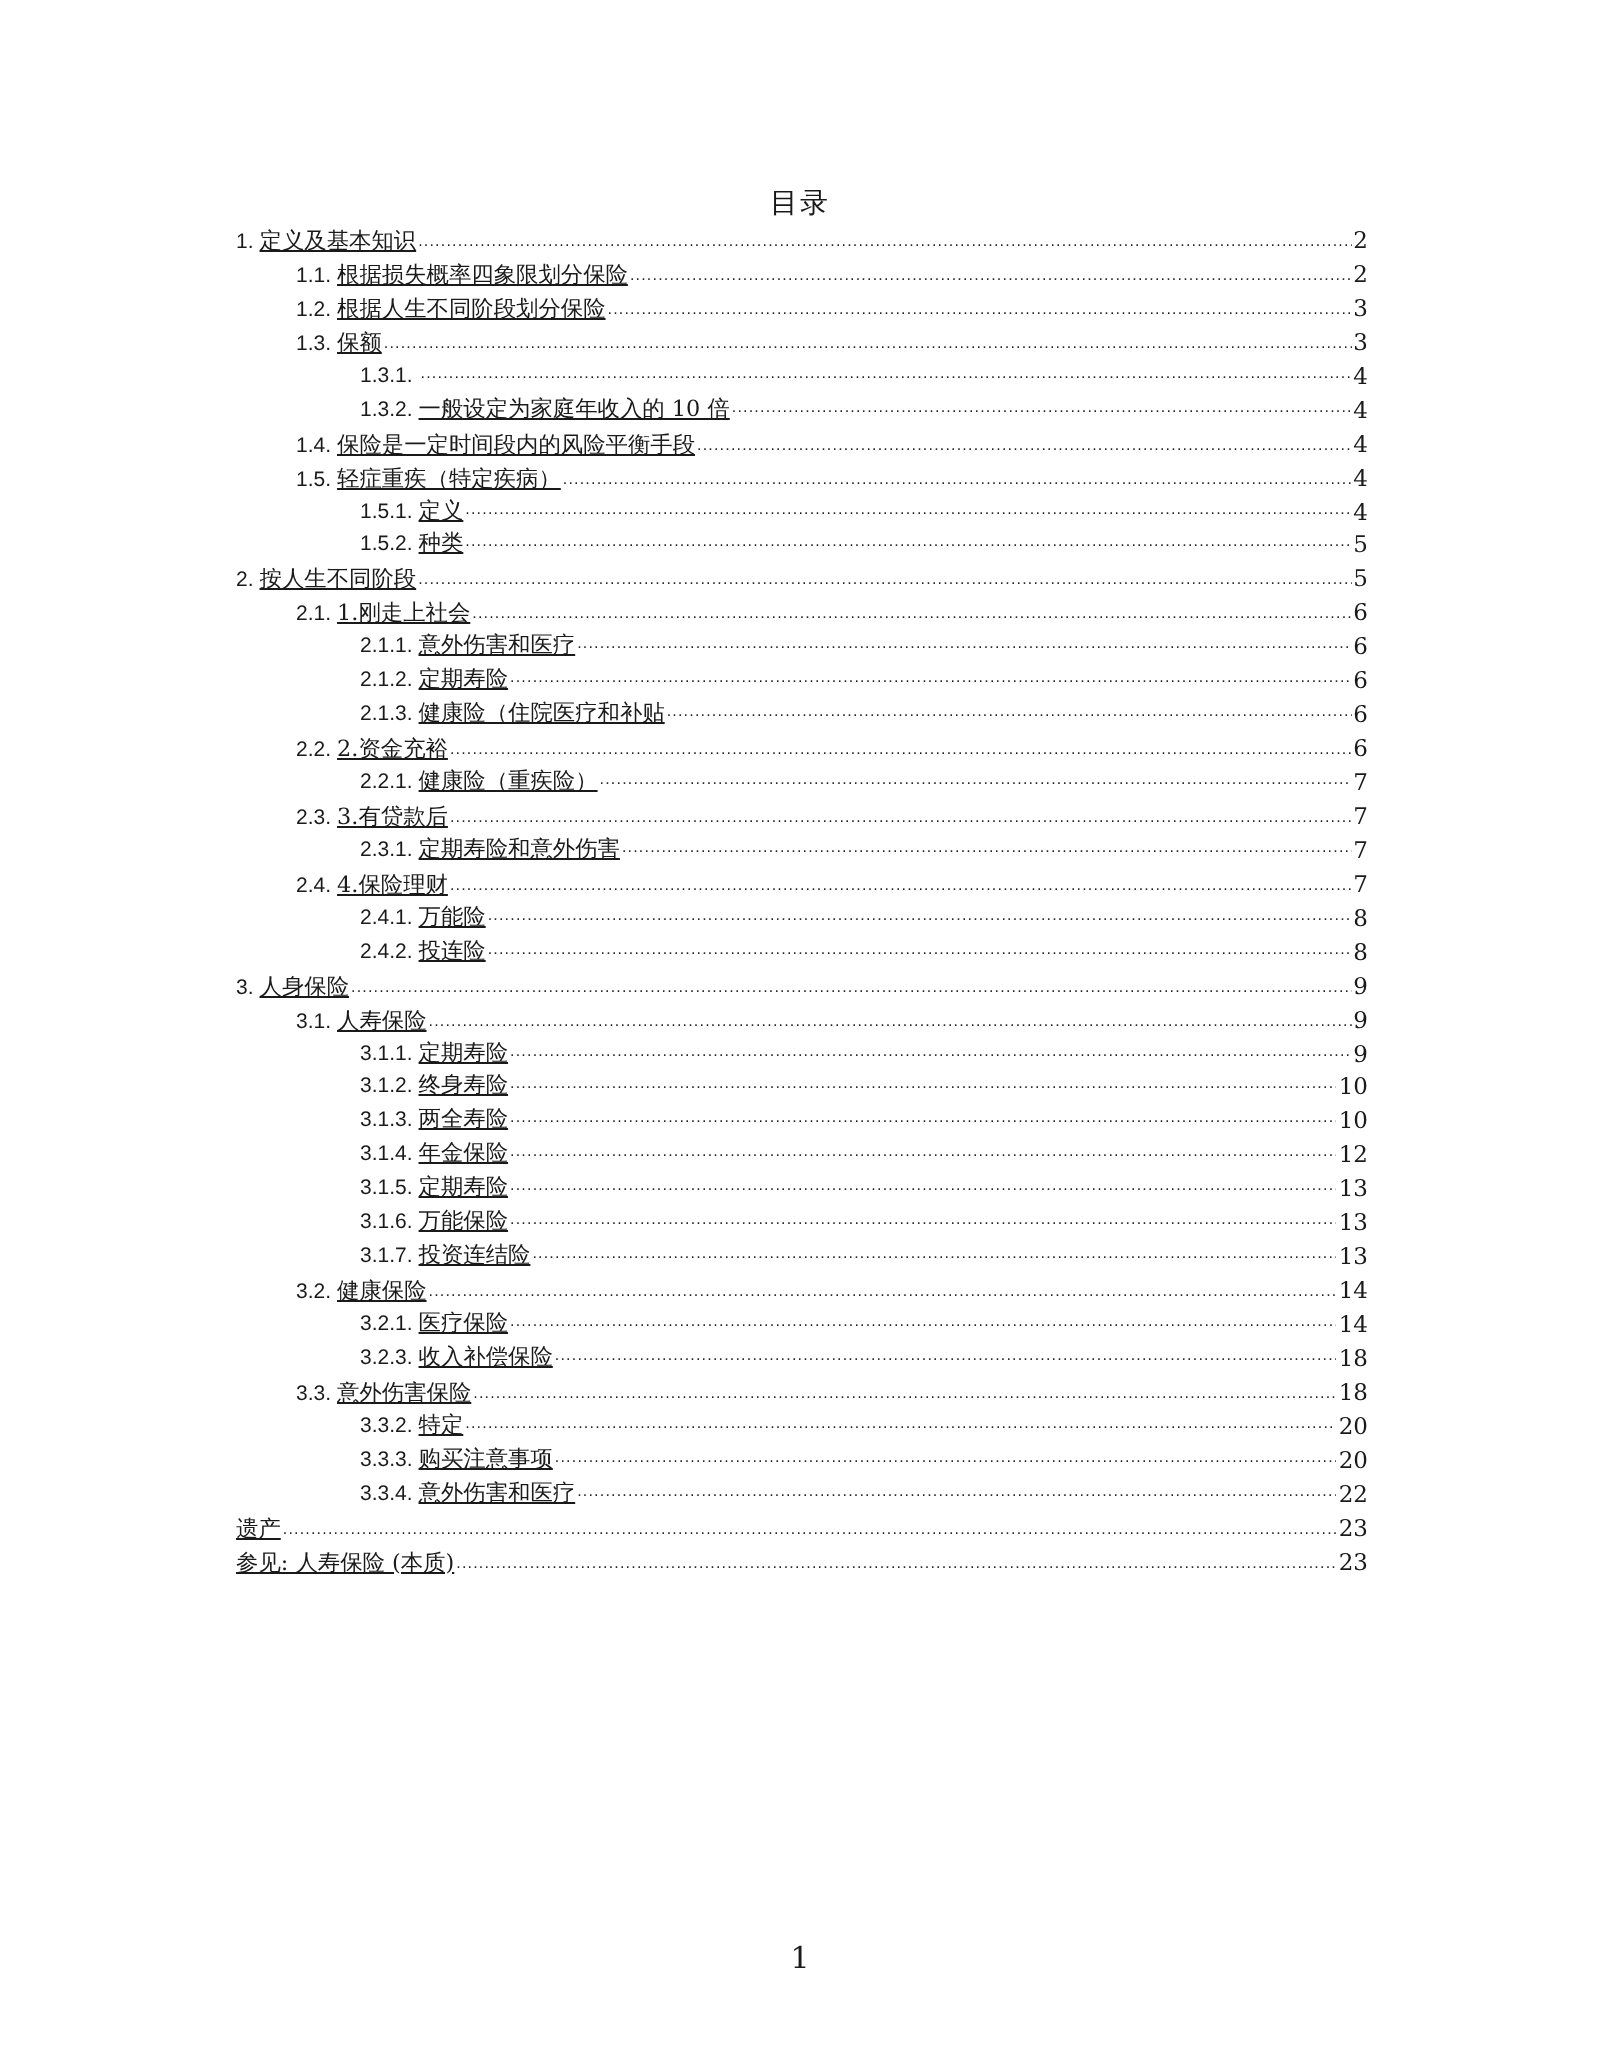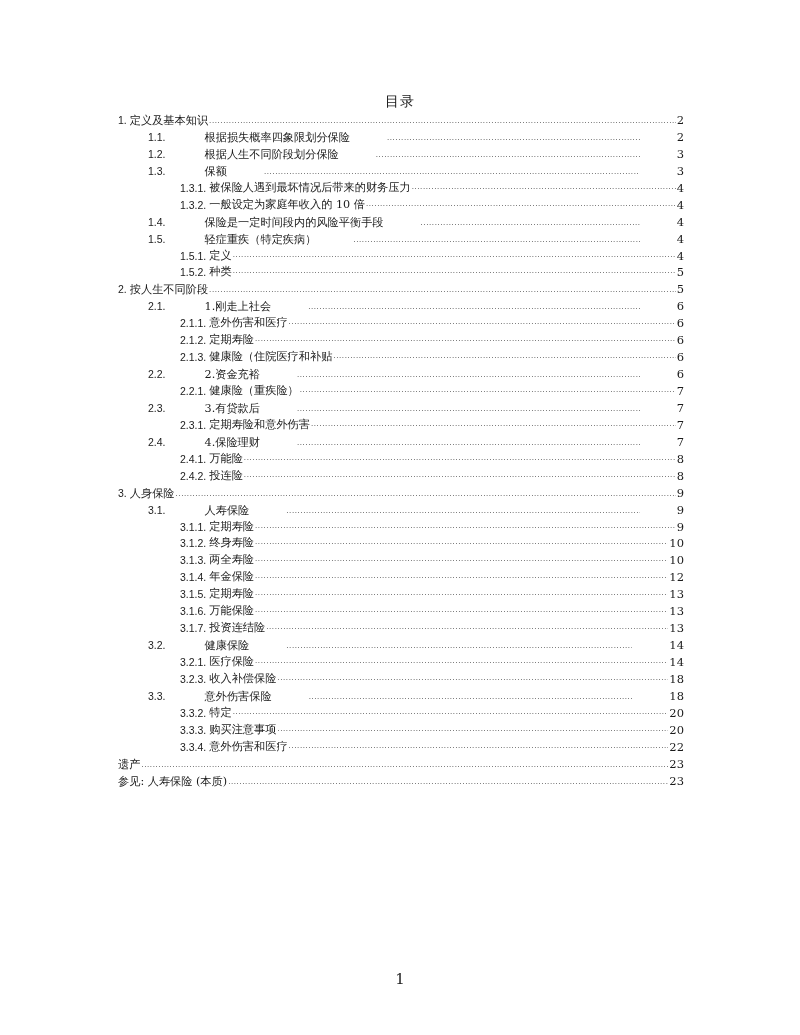--- a/index.html
+++ b/index.html
@@ -5,24 +5,24 @@
     html, body { margin: 0; padding: 0; background: #ffffff; }
     body { width: 800px; height: 1035px; position: relative; overflow: hidden;
            font-family: "DejaVu Serif", "Liberation Serif", serif; color: #1a1a1a; }
     .page { position: absolute; left: 0; top: 0; width: 800px; height: 1035px; background: #fff; }
     .toc-title { position: absolute; top: 93px; left: 0; width: 800px; text-align: center;
                  font-size: 14px; letter-spacing: 1px; }
     .toc { position: absolute; top: 112px; left: 118px; width: 566px; }
     .toc-row { height: 16.95px; line-height: 16.95px; font-size: 11.2px; display: flex;
                align-items: baseline; white-space: nowrap; cursor: pointer; }
     .toc-row.l1 { padding-left: 0; }
-    .toc-row.l2 { padding-left: 30px; gap: 36px; }
+    .toc-row.l2 { padding-left: 30px; }
     .toc-row.l3 { padding-left: 62px; align-items: center; }
     .toc-num { font-family: "Liberation Sans", sans-serif; font-size: 10.5px; margin-right: 3px; }
-    .toc-text { flex: 0 0 auto; }
+    .toc-text { flex: 0 0 auto; text-decoration: underline; }
     .toc-dots { flex: 1 1 auto; overflow: hidden; margin: 0 1px; position: relative; top: -1px;
                 font-family: "Liberation Sans", sans-serif; font-size: 8px; letter-spacing: 0.6px; color: #222; }
     .toc-dots::before { content: "................................................................................................................................................................................................................................................................"; }
     .toc-page { flex: 0 0 auto; text-align: right; font-size: 11.5px; }
     .page-number { position: absolute; top: 970px; left: 0; width: 800px; text-align: center; font-size: 15px; }
   </style>
 </head>
 <body>
 
 <div class="page">
@@ -47,21 +47,20 @@
         <span class="toc-page">3</span>
       </div>
       <div class="toc-row l2">
         <span class="toc-num">1.3.</span>
         <span class="toc-text">保额</span>
         <span class="toc-dots"></span>
         <span class="toc-page">3</span>
       </div>
       <div class="toc-row l3">
         <span class="toc-num">1.3.1.</span>
-        <span class="toc-text">被保险人遇到最坏情况后带来的财务压力</span>
         <span class="toc-dots"></span>
         <span class="toc-page">4</span>
       </div>
       <div class="toc-row l3">
         <span class="toc-num">1.3.2.</span>
         <span class="toc-text">一般设定为家庭年收入的 10 倍</span>
         <span class="toc-dots"></span>
         <span class="toc-page">4</span>
       </div>
       <div class="toc-row l2">

